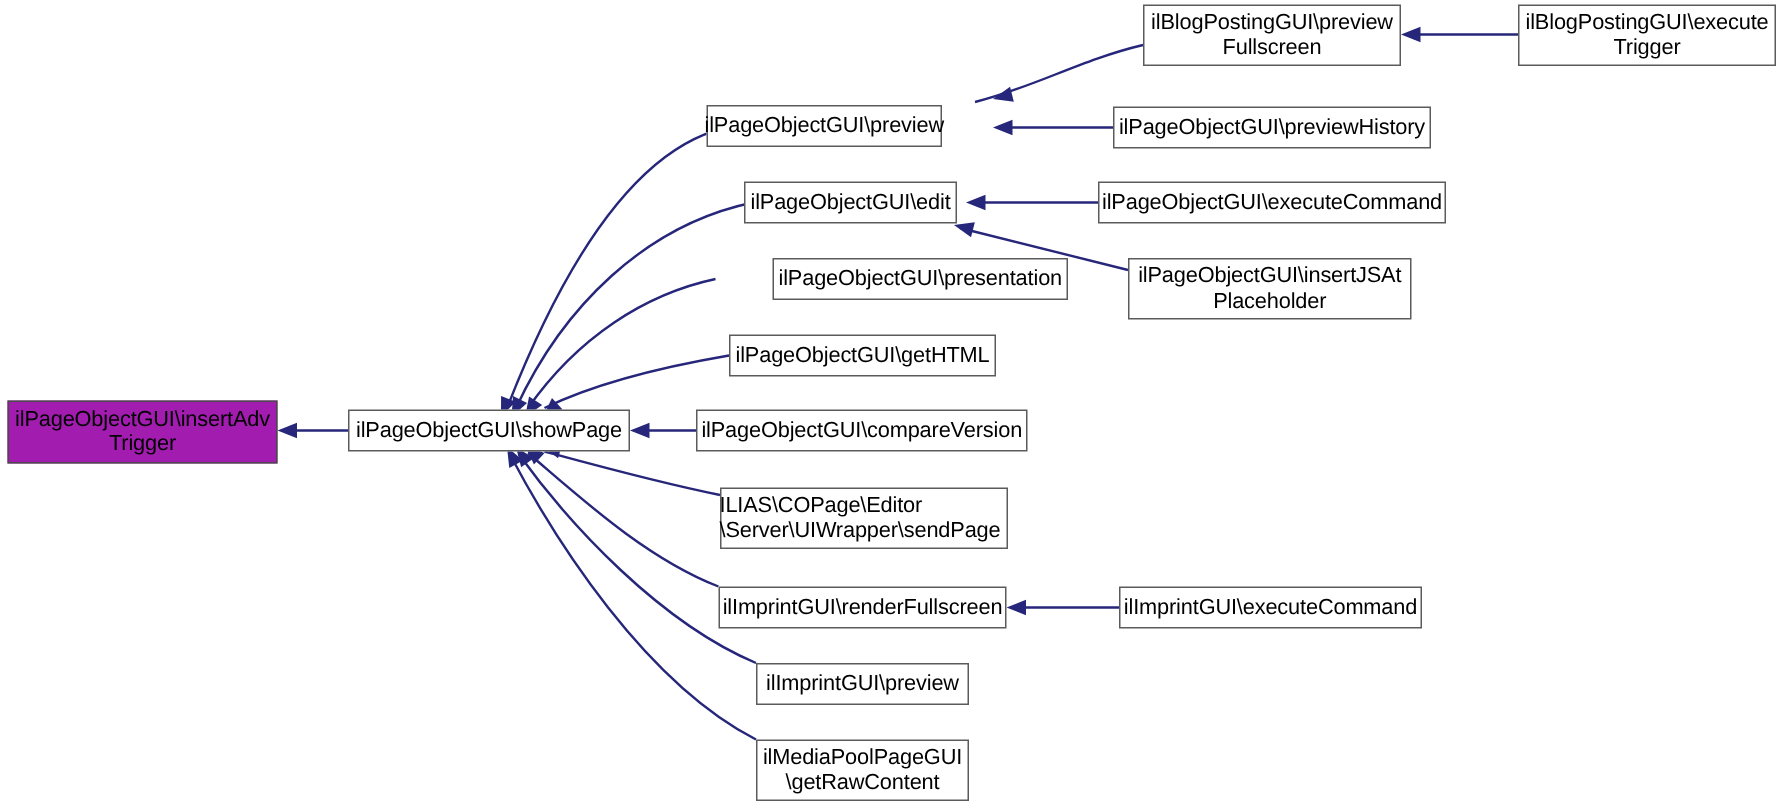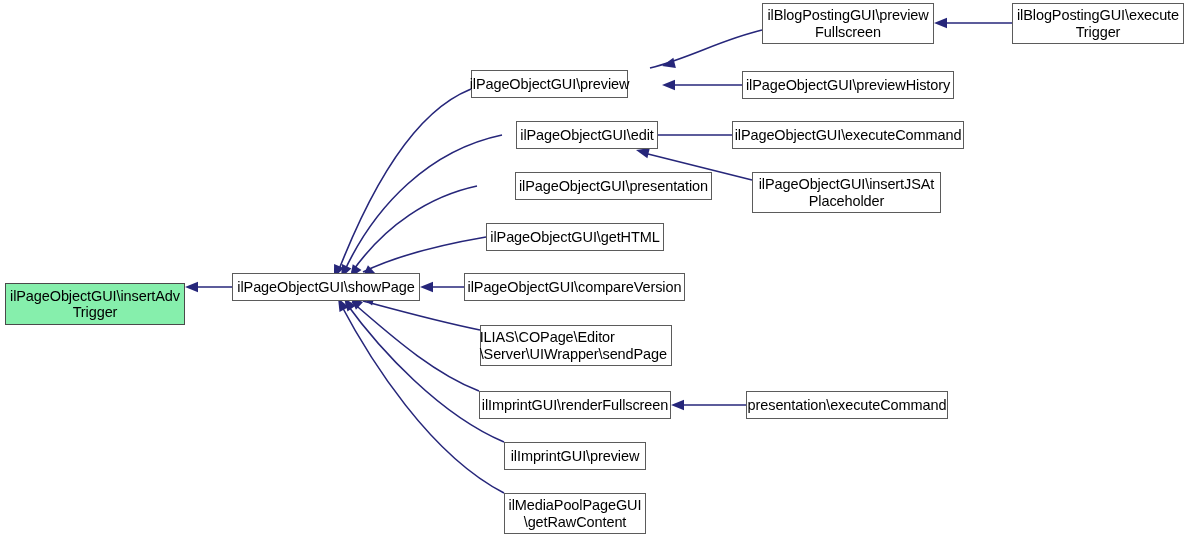--- a/index.html
+++ b/index.html
@@ -37,23 +37,22 @@
     justify-content: center;
     text-align: center;
     line-height: 1.12;
     font-size: 14.5px;
     color: #000000;
     letter-spacing: -0.1px;
     white-space: pre-line;
     padding: 0 4px;
   }
   .node.highlight {
-    background: #86efac;
+    background: #a21caf;
     border-color: #4a4a4a;
-    margin-top: 16px;
   }
   .node.leftalign {
     justify-content: flex-end;
     text-align: left;
     padding-left: 9px;
   }
   .node-label {
     display: block;
     white-space: pre-line;
   }
@@ -94,33 +93,33 @@
       <polygon points="0,0 -13,-5.2 -13,5.2" fill="#26267a" transform="translate(644,135) rotate(180)"></polygon>
       <polygon points="0,0 -13,-5.2 -13,5.2" fill="#26267a" transform="translate(636,150) rotate(194)"></polygon>
       <polygon points="0,0 -13,-5.2 -13,5.2" fill="#26267a" transform="translate(671,405) rotate(180)"></polygon>
       <polygon points="0,0 -13,-5.2 -13,5.2" fill="#26267a" transform="translate(934,23) rotate(180)"></polygon>
     </svg>
   <div id="node-layer">
       <div class="node highlight" style="left: 5px; top: 267px; width: 180px; height: 42px;"><span class="node-label">ilPageObjectGUI\insertAdv
 Trigger</span></div>
       <div class="node" style="left: 232px; top: 273px; width: 188px; height: 28px;"><span class="node-label">ilPageObjectGUI\showPage</span></div>
       <div class="node" style="left: 471px; top: 70px; width: 157px; height: 28px;"><span class="node-label">ilPageObjectGUI\preview</span></div>
-      <div class="node" style="left: 516px; top: 121px; width: 142px; height: 28px;"><span class="node-label">ilPageObjectGUI\edit</span></div>
+      <div class="node" style="left: 496px; top: 121px; width: 142px; height: 28px;"><span class="node-label">ilPageObjectGUI\edit</span></div>
       <div class="node" style="left: 477px; top: 172px; width: 197px; height: 28px; margin-left: 38px;"><span class="node-label">ilPageObjectGUI\presentation</span></div>
       <div class="node" style="left: 486px; top: 223px; width: 178px; height: 28px;"><span class="node-label">ilPageObjectGUI\getHTML</span></div>
       <div class="node" style="left: 464px; top: 273px; width: 221px; height: 28px;"><span class="node-label">ilPageObjectGUI\compareVersion</span></div>
       <div class="node leftalign" style="left: 480px; top: 325px; width: 192px; height: 41px;"><span class="node-label">ILIAS\COPage\Editor
 \Server\UIWrapper\sendPage</span></div>
       <div class="node" style="left: 479px; top: 391px; width: 192px; height: 28px;"><span class="node-label">ilImprintGUI\renderFullscreen</span></div>
       <div class="node" style="left: 504px; top: 442px; width: 142px; height: 28px;"><span class="node-label">ilImprintGUI\preview</span></div>
       <div class="node" style="left: 504px; top: 493px; width: 142px; height: 41px;"><span class="node-label">ilMediaPoolPageGUI
 \getRawContent</span></div>
       <div class="node" style="left: 762px; top: 3px; width: 172px; height: 41px;"><span class="node-label">ilBlogPostingGUI\preview
 Fullscreen</span></div>
       <div class="node" style="left: 742px; top: 71px; width: 212px; height: 28px;"><span class="node-label">ilPageObjectGUI\previewHistory</span></div>
       <div class="node" style="left: 732px; top: 121px; width: 232px; height: 28px;"><span class="node-label">ilPageObjectGUI\executeCommand</span></div>
       <div class="node" style="left: 752px; top: 172px; width: 189px; height: 41px;"><span class="node-label">ilPageObjectGUI\insertJSAt
 Placeholder</span></div>
-      <div class="node" style="left: 746px; top: 391px; width: 202px; height: 28px;"><span class="node-label">presentation\executeCommand</span></div>
+      <div class="node" style="left: 746px; top: 391px; width: 202px; height: 28px;"><span class="node-label">ilImprintGUI\executeCommand</span></div>
       <div class="node" style="left: 1012px; top: 3px; width: 172px; height: 41px;"><span class="node-label">ilBlogPostingGUI\execute
 Trigger</span></div>
     </div>
 </div>
 
 </body></html>

